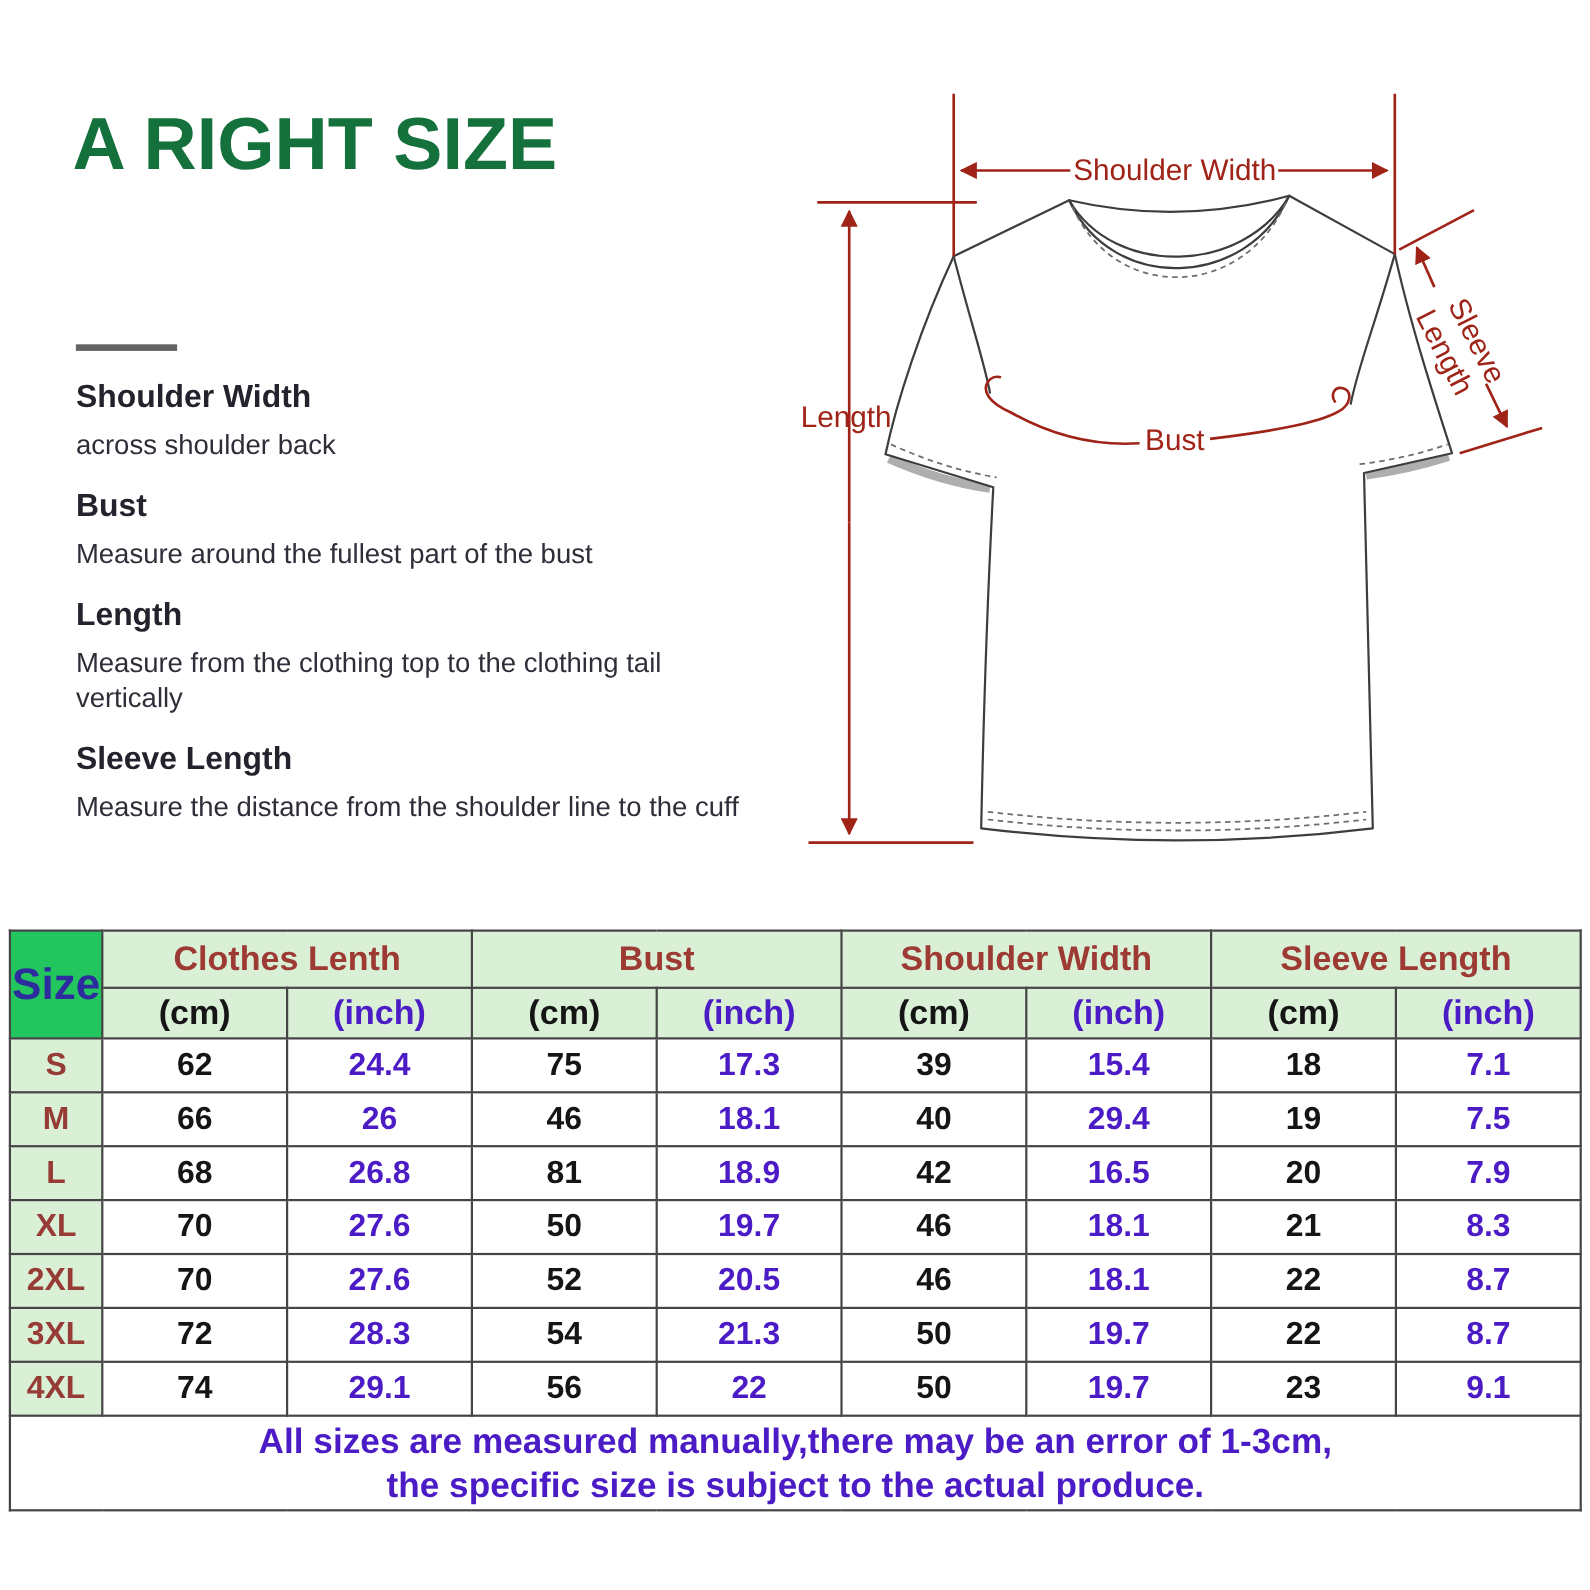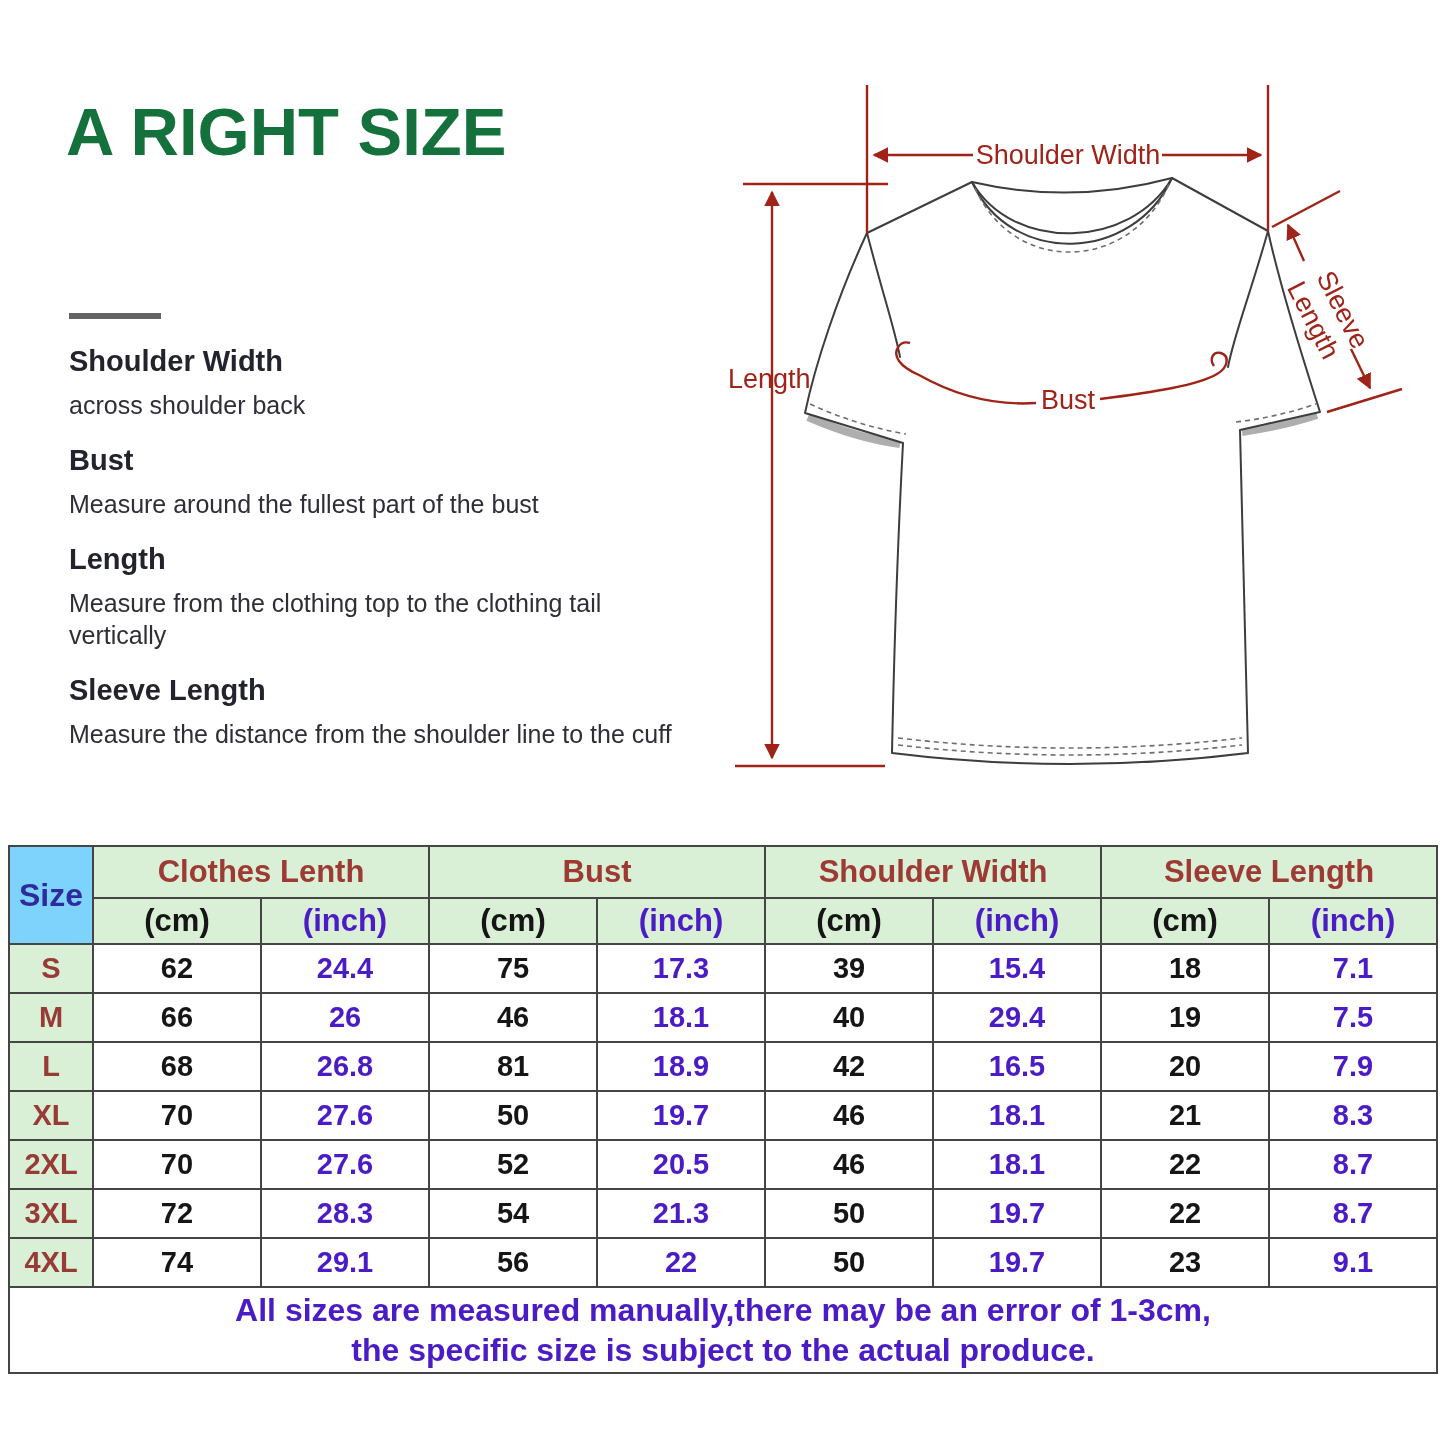--- a/index.html
+++ b/index.html
@@ -31,21 +31,21 @@
     position:absolute;left:8px;top:845px;width:1429px;
     border-collapse:collapse;table-layout:fixed;
   }
   .size-table td,.size-table th{
     border:2px solid #454545;text-align:center;vertical-align:middle;padding:0;
   }
   .size-table .grp{
     background:#d9efd6;color:#9c3a33;font-size:31px;font-weight:bold;height:50px;
   }
   .size-table .size-head{
-    background:#7dd3fc;color:#2e2b9e;font-size:32px;font-weight:bold;
+    background:#22c55e;color:#2e2b9e;font-size:40px;font-weight:bold;
   }
   .size-table .unit{background:#d9efd6;font-size:31px;font-weight:bold;height:44px;}
   .size-table .unit.cm{color:#151515;}
   .size-table .unit.inch{color:#4b1cc6;margin-top:24px;}
   .size-table tbody td{height:47px;font-size:29px;font-weight:bold;background:#ffffff;}
   .size-table tbody td.size-col{background:#d9efd6;color:#963b35;}
   .size-table tbody td.cm{color:#151515;}
   .size-table tbody td.inch{color:#4b1cc6;}
   .size-table .note-cell{height:84px;background:#ffffff;}
   .note-line{color:#4b1cc6;font-weight:bold;font-size:32px;line-height:40px;text-align:center;}

